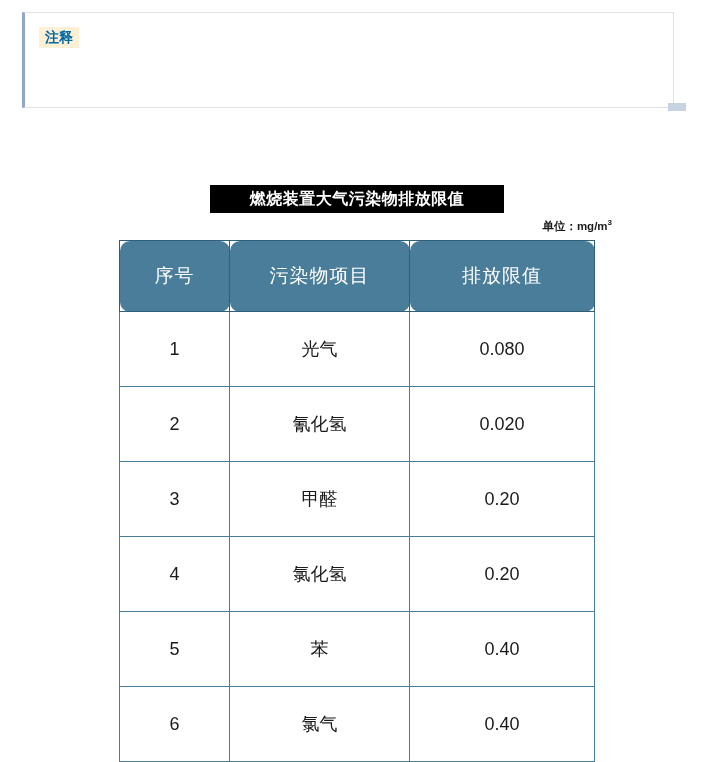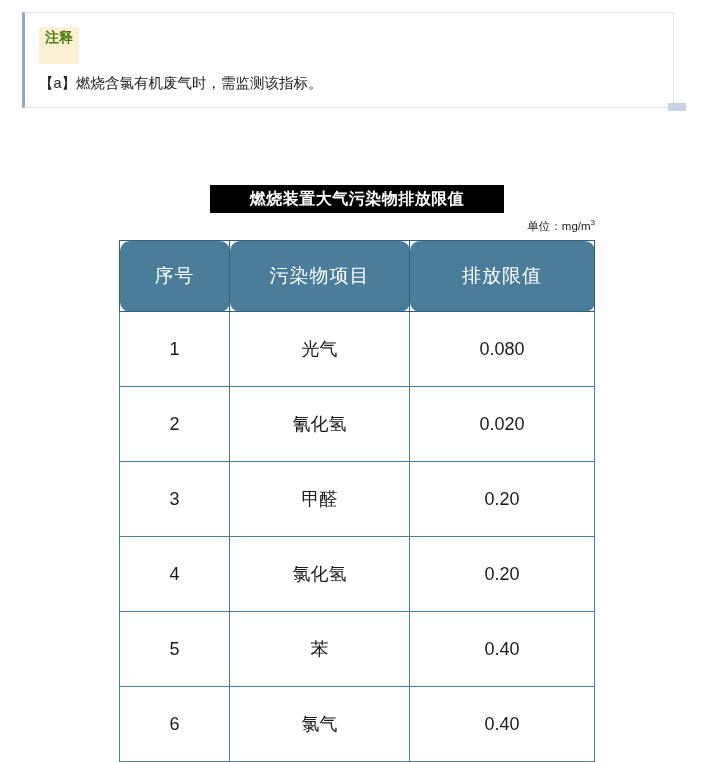--- a/index.html
+++ b/index.html
@@ -27,23 +27,23 @@
     border: 1px solid #dfe3e8;
     border-left: 3px solid #8fa8c8;
     box-sizing: border-box;
   }
   .note-title {
     position: absolute;
     left: 14px;
     top: 14px;
     font-size: 14px;
     font-weight: bold;
-    color: #4d7c0f;
+    color: #0369a1;
     background: #fdf0d5;
-    padding: 2px 6px 19px 6px;
+    padding: 2px 6px 3px 6px;
     line-height: 16px;
   }
   .note-body {
     position: absolute;
     left: 14px;
     top: 60px;
     right: 14px;
     font-size: 14.5px;
     color: #222222;
     line-height: 20px;
@@ -68,24 +68,24 @@
     color: #ffffff;
     font-size: 16px;
     font-weight: bold;
     text-align: center;
     line-height: 28px;
     letter-spacing: 0.5px;
   }
 
   .unit-label {
     position: absolute;
-    right: 130px;
+    right: 113px;
     top: 218px;
     font-size: 11.5px;
-    font-weight: normal;
+    font-weight: bold;
     color: #1a1a1a;
   }
   .unit-label sup {
     font-size: 8px;
     vertical-align: super;
   }
 
   
   table.limits {
     position: absolute;
@@ -119,21 +119,20 @@
   }
   col.c-index { width: 110px; }
   col.c-name  { width: 180px; }
   col.c-value { width: 185px; }
 </style>
 </head>
 <body>
 
 <div class="note-box">
   <div class="note-title">注释</div>
-  <div class="note-body">【a】燃烧含氯有机废气时，需监测该指标。</div>
 </div>
 <div class="note-scroll-marker"></div>
 
 <div class="table-caption">燃烧装置大气污染物排放限值</div>
 
 <div class="unit-label">
   <span>单位：mg/m</span><sup>3</sup>
 </div>
 
 <table class="limits">

